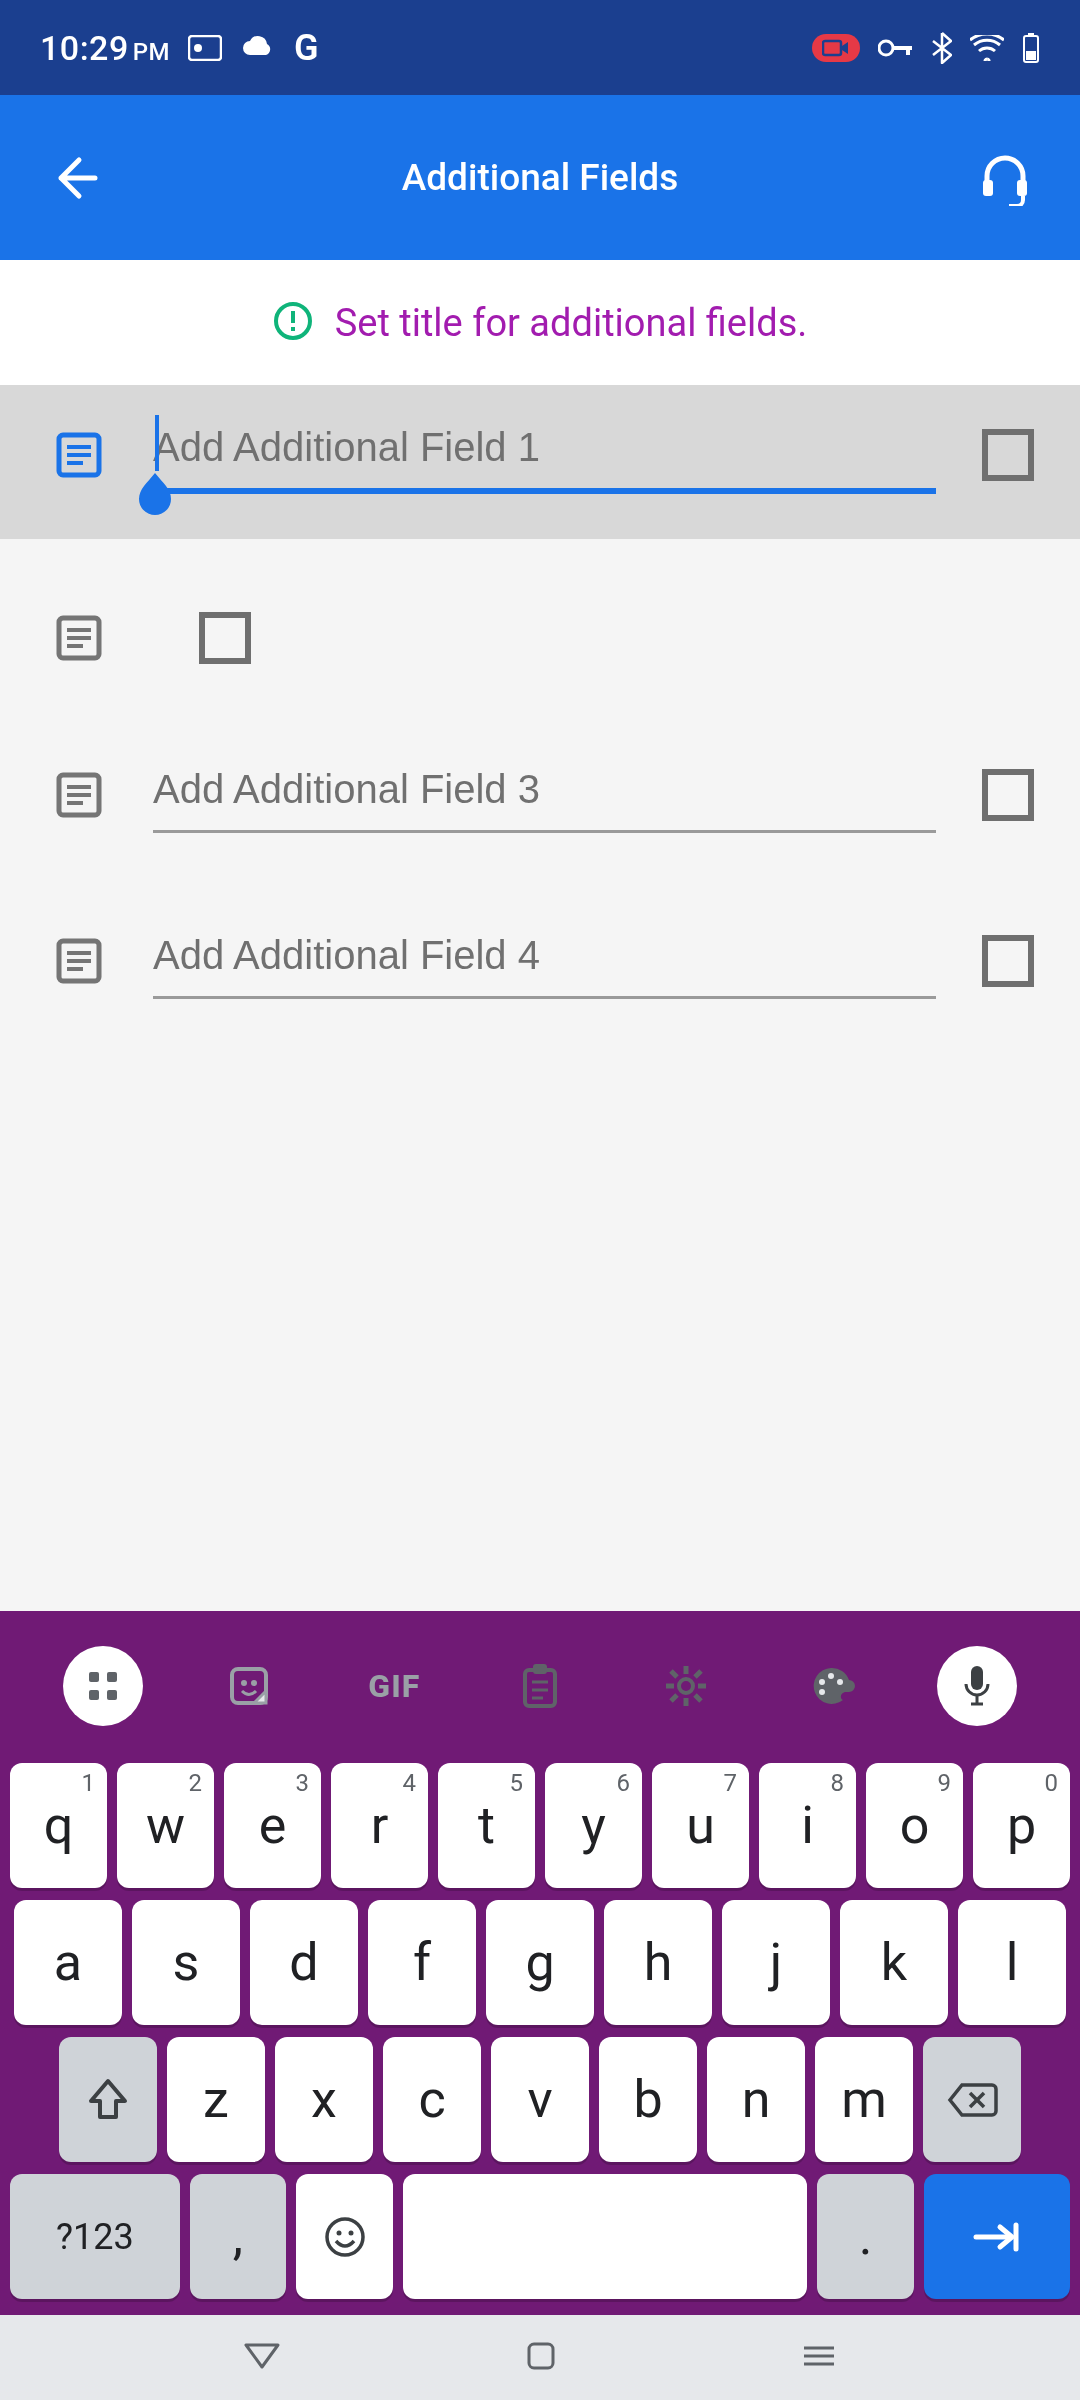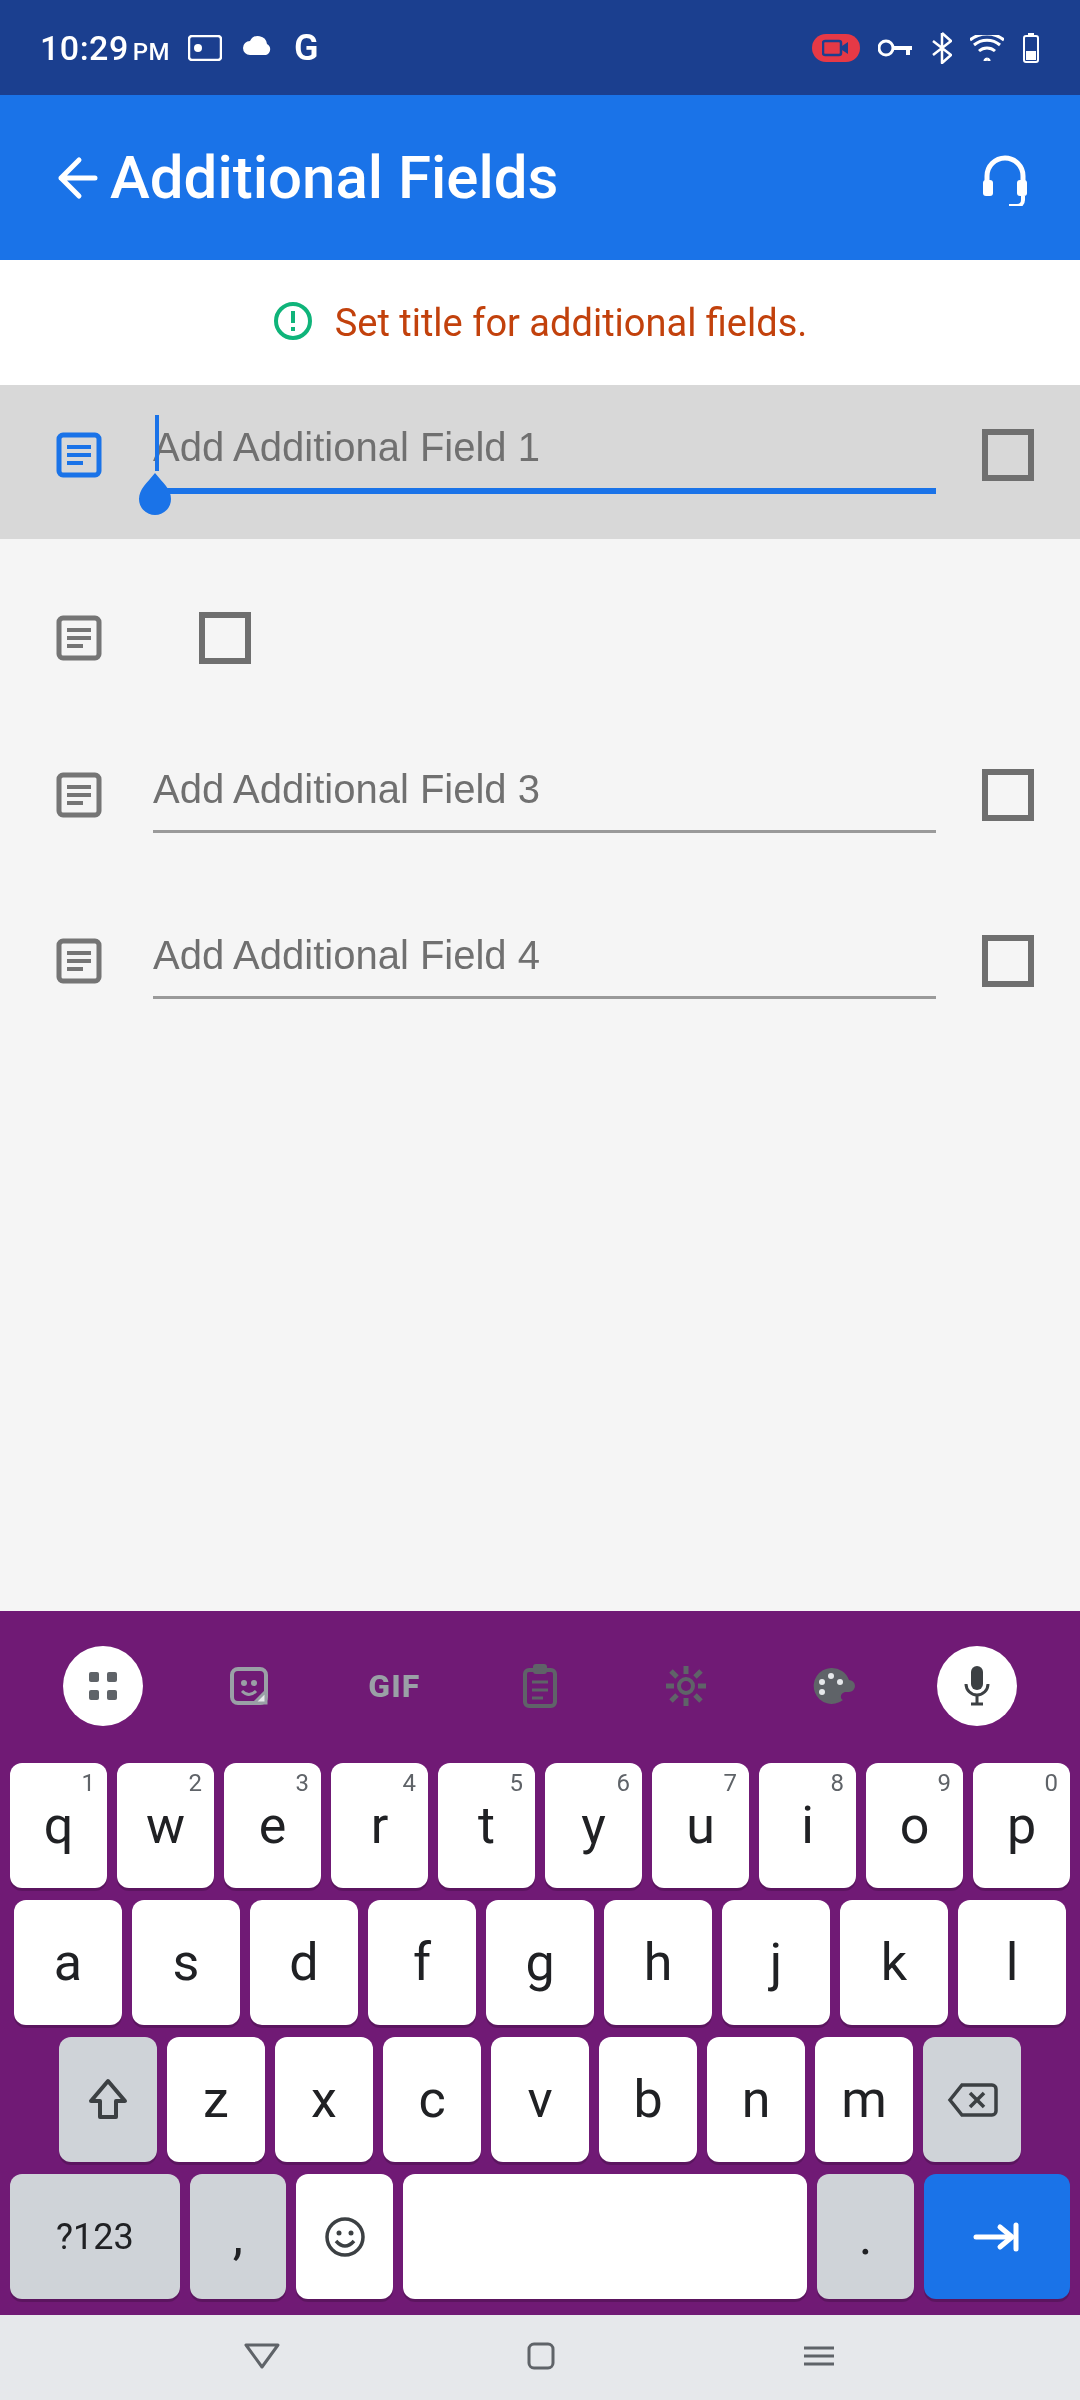--- a/index.html
+++ b/index.html
@@ -12,27 +12,27 @@
   .status-time { font-size: 34px; font-weight: 500; letter-spacing: 0.5px; }
   .status-time .ampm { font-size: 24px; font-weight: 500; margin-left: 4px; }
   .status-icon { display: inline-flex; align-items: center; justify-content: center; }
   .status-right { display: flex; align-items: center; gap: 18px; }
   .rec-badge { background: #e63946; border-radius: 18px; padding: 4px 10px; display: inline-flex; align-items: center; }
   .rec-badge svg { width: 28px; height: 20px; }
 
   
   .app-bar { height: 165px; background: #1a73e8; display: flex; align-items: center; padding: 0 40px; color: #fff; }
   .back-btn { width: 70px; height: 70px; display: flex; align-items: center; justify-content: center; }
-  .app-title { flex: 1; text-align: left; font-size: 60px; font-weight: 500; }
+  .app-title { flex: 1; text-align: center; font-size: 37px; font-weight: 500; }
   .headset-btn { width: 70px; height: 70px; display: flex; align-items: center; justify-content: center; }
 
   
   .info-strip { height: 125px; background: #fff; display: flex; align-items: center; justify-content: center; gap: 22px; }
   .info-icon { color: #0fb47a; }
-  .info-text { font-size: 38px; color: #c2410c; }
+  .info-text { font-size: 38px; color: #a21caf; }
 
   
   .fields { flex: 0 0 auto; }
   .field-row { display: flex; align-items: center; padding: 30px 45px 20px 50px; }
   .field-row.active { background: #d8d8d8; }
   .field-row .row-icon { width: 58px; height: 58px; display: flex; align-items: center; justify-content: center; margin-right: 45px; }
   .field-row.active .row-icon svg rect.stroke { stroke: #1a73e8; }
   .field-row.active .row-icon svg line { stroke: #1a73e8; }
   .field-input-wrap { flex: 1; position: relative; }
   .field-input { width: 100%; border: none; border-bottom: 3px solid #9a9a9a; background: transparent; font-size: 40px; padding: 10px 0 18px 0; color: #2b2b2b; outline: none; }

